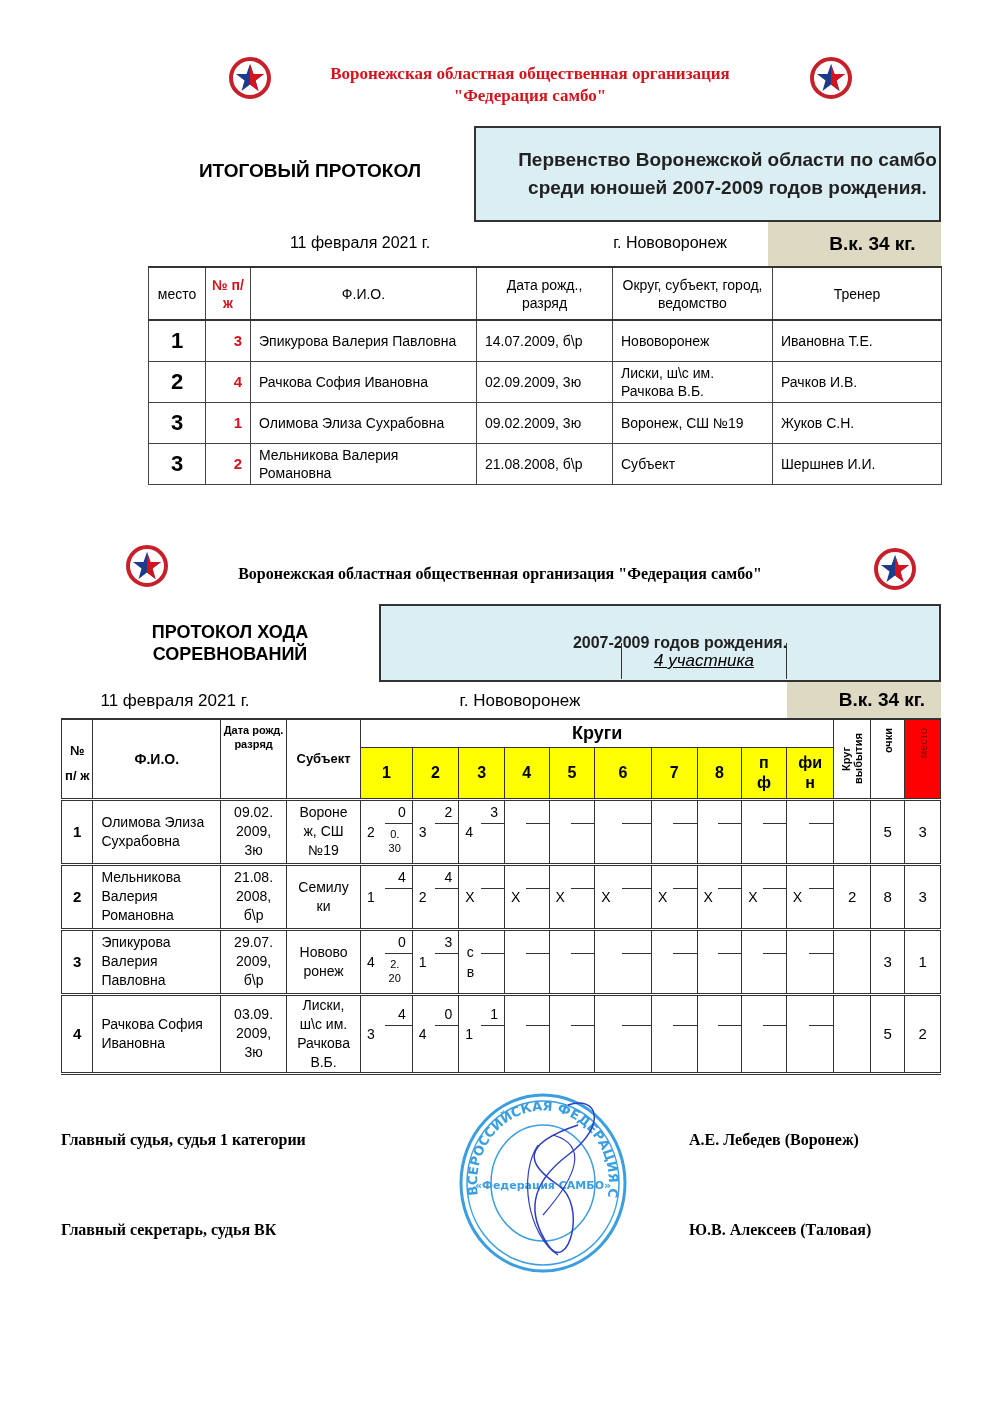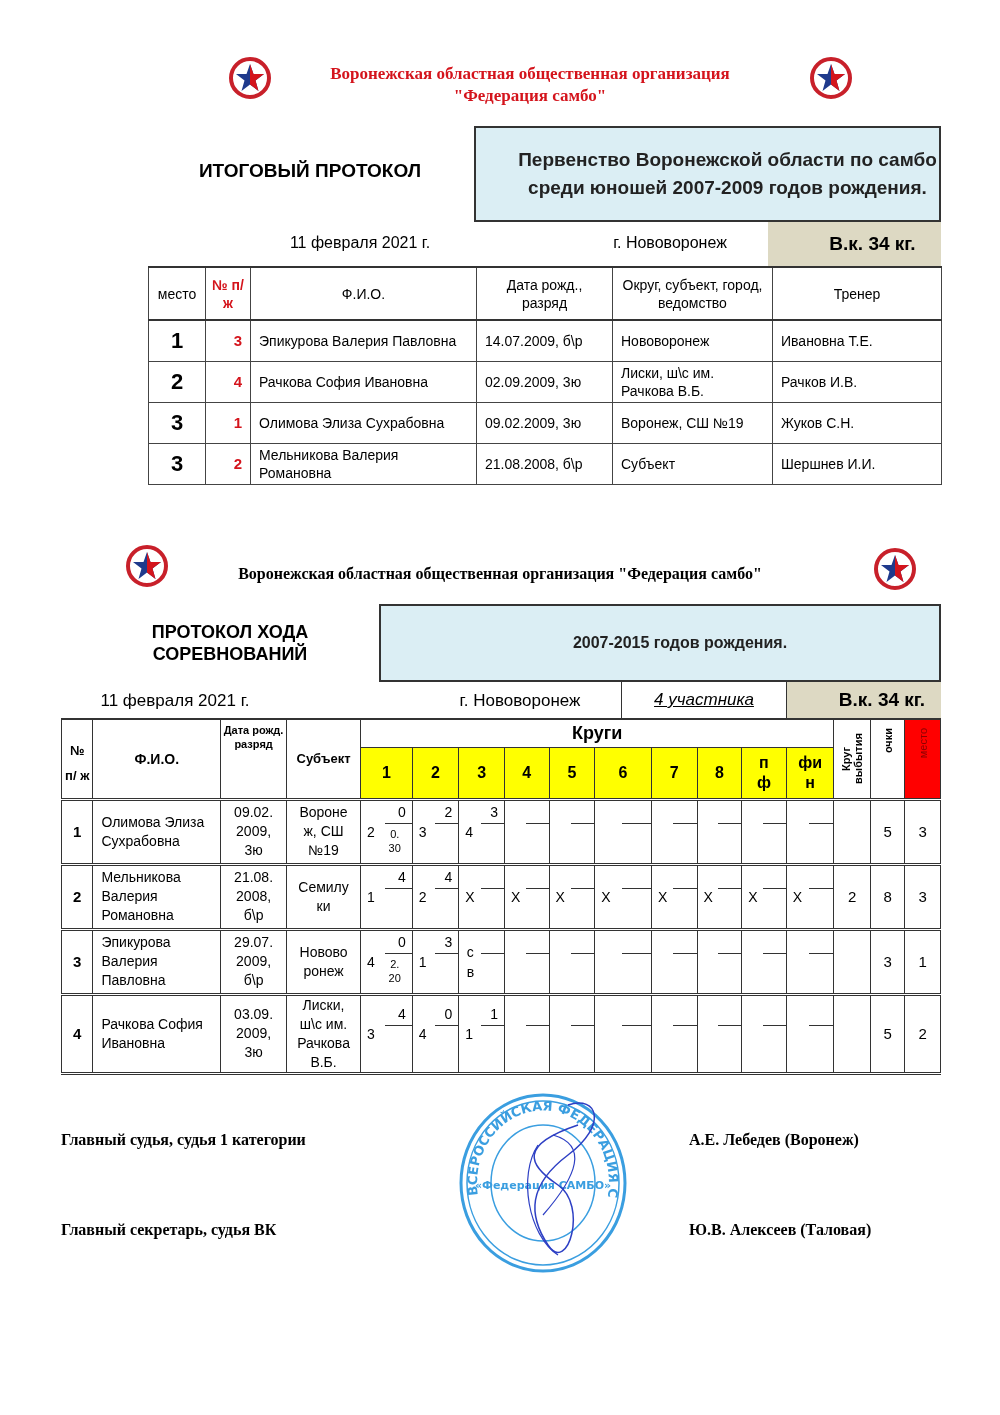--- a/index.html
+++ b/index.html
@@ -130,27 +130,27 @@
 </svg>
 <div class="abs serif" style="left:180px;top:565px;width:640px;text-align:center;font-weight:bold;font-size:16px;">Воронежская областная общественная организация "Федерация самбо"</div>
 
 <div class="abs" style="left:80px;top:621px;width:300px;text-align:center;font-weight:bold;font-size:18px;line-height:22px;">
   <div>ПРОТОКОЛ ХОДА</div>
   <div>СОРЕВНОВАНИЙ</div>
 </div>
 
 <div class="title-box" style="left:379px;top:604px;width:562px;height:78px;font-size:16px;line-height:22px;">
   <div>
-    <div>2007-2015 годов рождения.</div>
+    <div>2007-2009 годов рождения.</div>
   </div>
 </div>
 
 <div class="abs" style="left:60px;top:691px;width:230px;text-align:center;font-size:17px;">11 февраля 2021 г.</div>
 <div class="abs" style="left:440px;top:691px;width:160px;text-align:center;font-size:17px;">г. Нововоронеж</div>
-<div class="abs" style="left:621px;top:682px;width:166px;height:36px;border-left:1px solid #333;border-right:1px solid #333;display:flex;align-items:center;justify-content:center;font-style:italic;text-decoration:underline;font-size:17px;">4 участника</div>
+<div class="abs" style="left:621px;top:643px;width:166px;height:36px;border-left:1px solid #333;border-right:1px solid #333;display:flex;align-items:center;justify-content:center;font-style:italic;text-decoration:underline;font-size:17px;">4 участника</div>
 <div class="weight-box" style="left:787px;top:682px;width:154px;height:36px;">В.к. 34 кг.</div>
 
 <table class="t2" style="left:61px;top:718px;width:880px;border-top:2px solid #333;border-bottom:3px double #333;">
   <colgroup>
     <col style="width:31px">
       <col style="width:126px">
       <col style="width:65px">
       <col style="width:73px">
     <col style="width:51px">
       <col style="width:46px">

